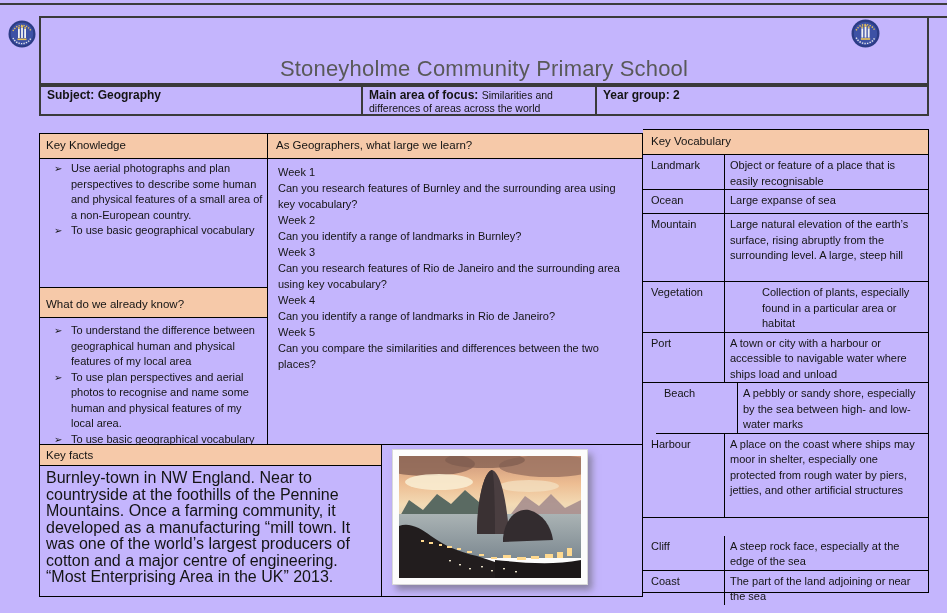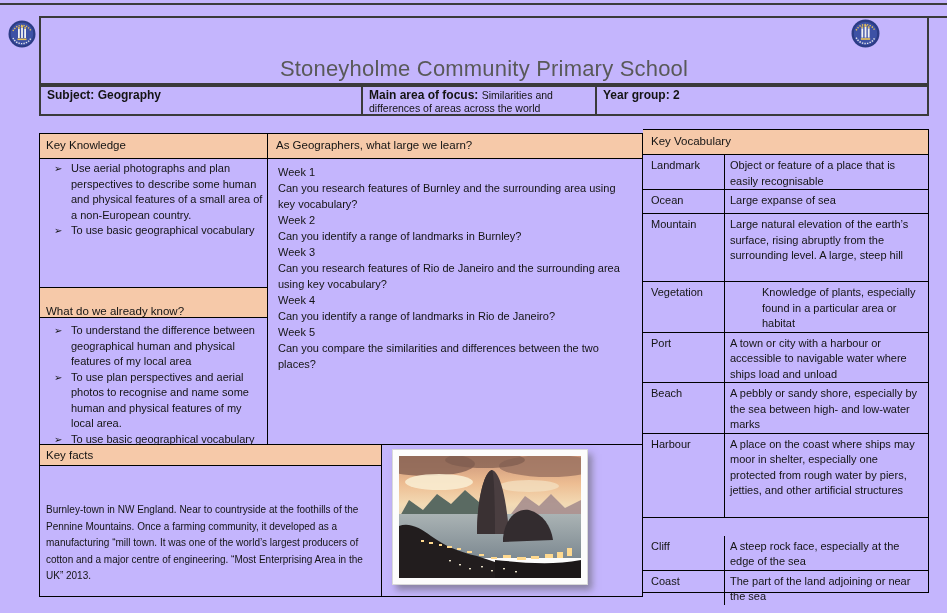--- a/index.html
+++ b/index.html
@@ -27,21 +27,21 @@
   .info-cell.noleft { border-left:none; }
   .focus-value { font-weight:normal; font-size:10.5px; }
 
   
   .sec-header { font-size:11.5px; line-height:21px; padding:1px 0 0 6px; border-bottom:1.5px solid #000; }
   .bodytext { font-size:11px; line-height:15.5px; }
 
   .col-kk { left:39px; top:133px; width:229px; height:312px; border:1.5px solid #000; display:flex; flex-direction:column; }
   .kk-h { height:25px; flex:0 0 25px; }
   .kk-b1 { flex:0 0 129px; height:129px; border-bottom:1.5px solid #000; padding:2px 4px 0 5px; }
-  .kk-h2 { height:30px; flex:0 0 30px; padding-top:13px; }
+  .kk-h2 { height:30px; flex:0 0 30px; padding-top:6px; }
   .kk-b2 { flex:1 1 auto; padding:5px 4px 0 5px; }
   .kk-intro { font-weight:bold; }
 
   .bullet-row { display:flex; }
   .bullet-arrow { flex:0 0 26px; width:26px; padding-left:9px; font-size:10px; }
   .bullet-text { flex:1 1 auto; }
 
   .col-weeks { left:268px; top:133px; width:375px; height:312px; border:1.5px solid #000; border-left:none; display:flex; flex-direction:column; }
   .wk-h { height:25px; flex:0 0 25px; padding-left:8px; }
   .wk-body { padding:5px 10px 0 10px; font-size:11px; line-height:16px; }
@@ -49,21 +49,21 @@
   .col-vocab { left:643px; top:129px; width:286px; height:464px; border:1.5px solid #000; border-left:none; display:flex; flex-direction:column; }
   .vc-h { height:25px; flex:0 0 25px; padding-left:8px; }
   .vc-rows { flex:1 1 auto; display:flex; flex-direction:column; }
   .vc-row { display:flex; border-bottom:1.5px solid #000; }
   .vc-row.last { border-bottom:none; flex:1 1 auto; }
   .vc-term { flex:0 0 82px; width:82px; border-right:1.5px solid #000; padding:3px 4px 0 8px; font-size:11px; line-height:15.5px; }
   .vc-def { flex:1 1 auto; padding:3px 5px 0 5px; font-size:11px; line-height:15.5px; }
 
   .key-facts { left:39px; top:445px; width:343px; height:152px; border:1.5px solid #000; border-top:none; display:flex; flex-direction:column; }
   .kf-h { height:21px; flex:0 0 21px; line-height:18px; }
-  .kf-b { padding:4px 8px 0 6px; font-size:10px; line-height:16.5px;margin-top:32px; }
+  .kf-b { padding:4px 8px 0 6px; font-size:16px; line-height:16.5px; }
 
   .image-cell { left:382px; top:445px; width:261px; height:152px; border:1.5px solid #000; border-top:none; border-left:none; }
   .photo-frame {
     position:absolute; left:10px; top:4px; width:196px; height:136px;
     background:#fcfcfc; border:1px solid #d9d9d9;
     box-shadow:4px 5px 7px rgba(90,90,90,.55);
     padding:6px;
   }
   .photo-frame svg { display:block; width:182px; height:122px; }
 </style>
@@ -176,27 +176,27 @@
       <div class="vc-row" style="min-height:24px;">
         <div class="vc-term">Ocean</div>
         <div class="vc-def">Large expanse of sea</div>
       </div>
       <div class="vc-row" style="min-height:68px;">
         <div class="vc-term">Mountain</div>
         <div class="vc-def">Large natural elevation of the earth’s surface, rising abruptly from the surrounding level. A large, steep hill</div>
       </div>
       <div class="vc-row" style="min-height:40px;gap:32px;">
         <div class="vc-term">Vegetation</div>
-        <div class="vc-def">Knowledge of plants, especially found in a particular area or habitat</div>
+        <div class="vc-def">Collection of plants, especially found in a particular area or habitat</div>
       </div>
       <div class="vc-row" style="min-height:44px;">
         <div class="vc-term">Port</div>
         <div class="vc-def">A town or city with a harbour or accessible to navigable water where ships load and unload</div>
       </div>
-      <div class="vc-row" style="min-height:48px;">
+      <div class="vc-row" style="min-height:48px;margin-left:13px;">
         <div class="vc-term">Beach</div>
         <div class="vc-def">A pebbly or sandy shore, especially by the sea between high- and low-water marks</div>
       </div>
       <div class="vc-row" style="min-height:84px;">
         <div class="vc-term">Harbour</div>
         <div class="vc-def">A place on the coast where ships may moor in shelter, especially one protected from rough water by piers, jetties, and other artificial structures</div>
       </div>
       <div class="vc-row" style="min-height:27px;margin-top:18px;">
         <div class="vc-term">Cliff</div>
         <div class="vc-def">A steep rock face, especially at the edge of the sea</div>

